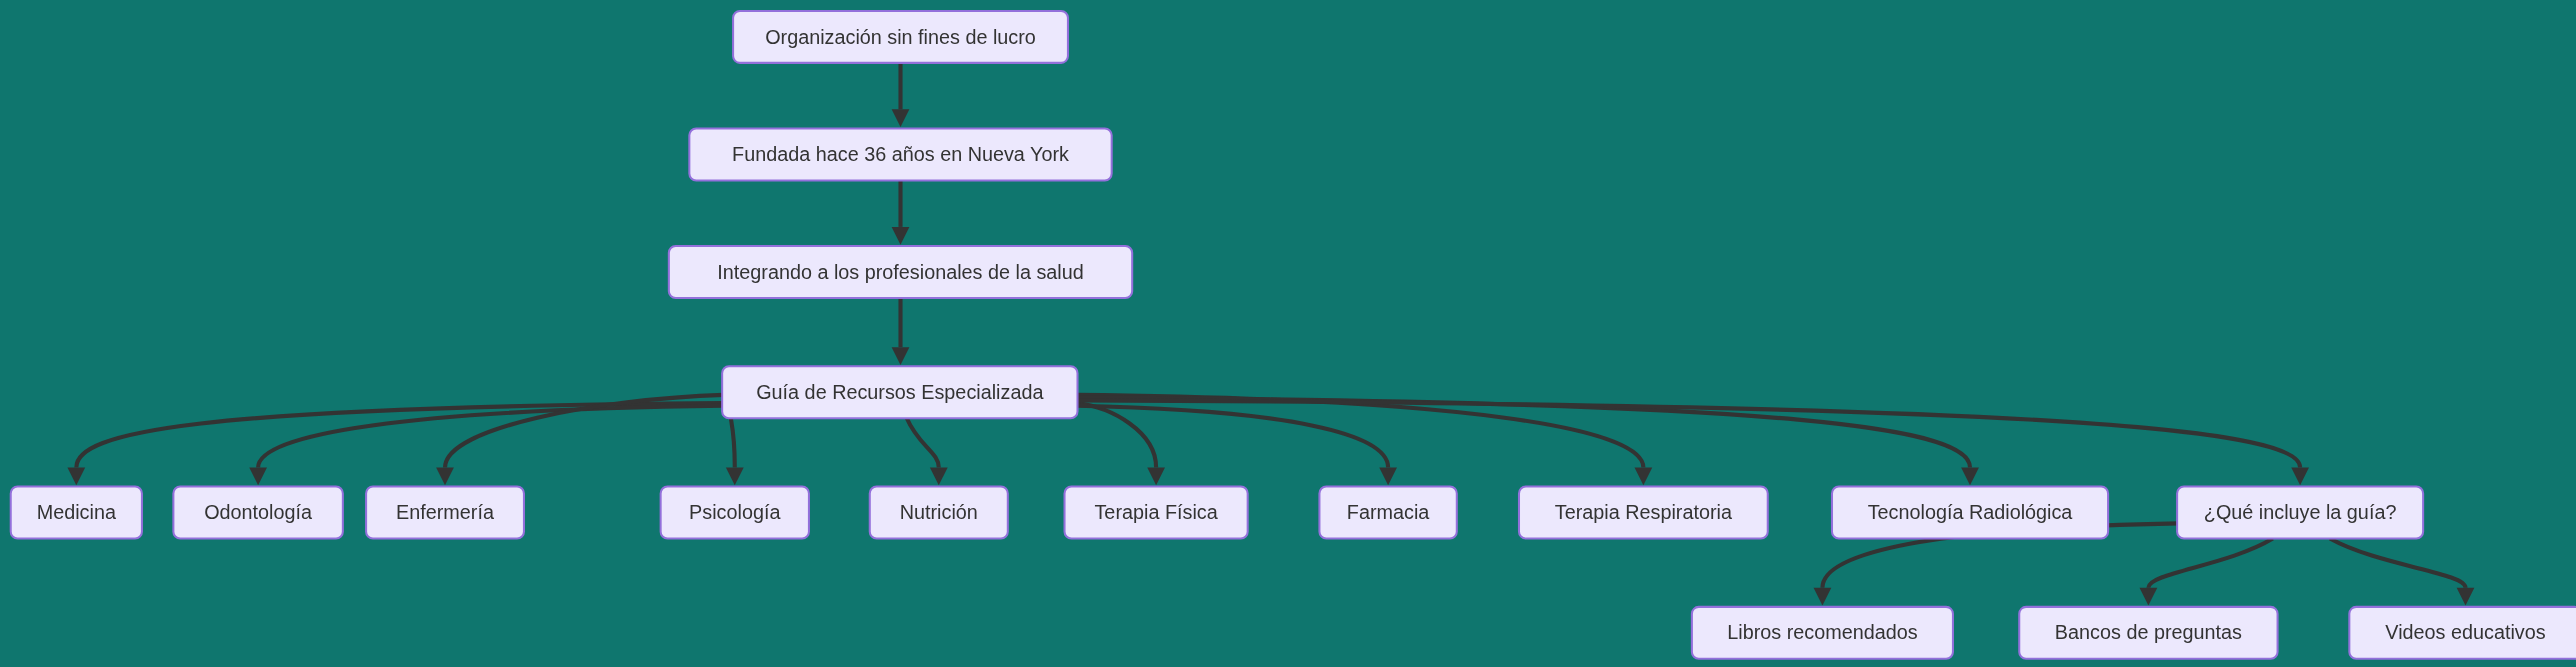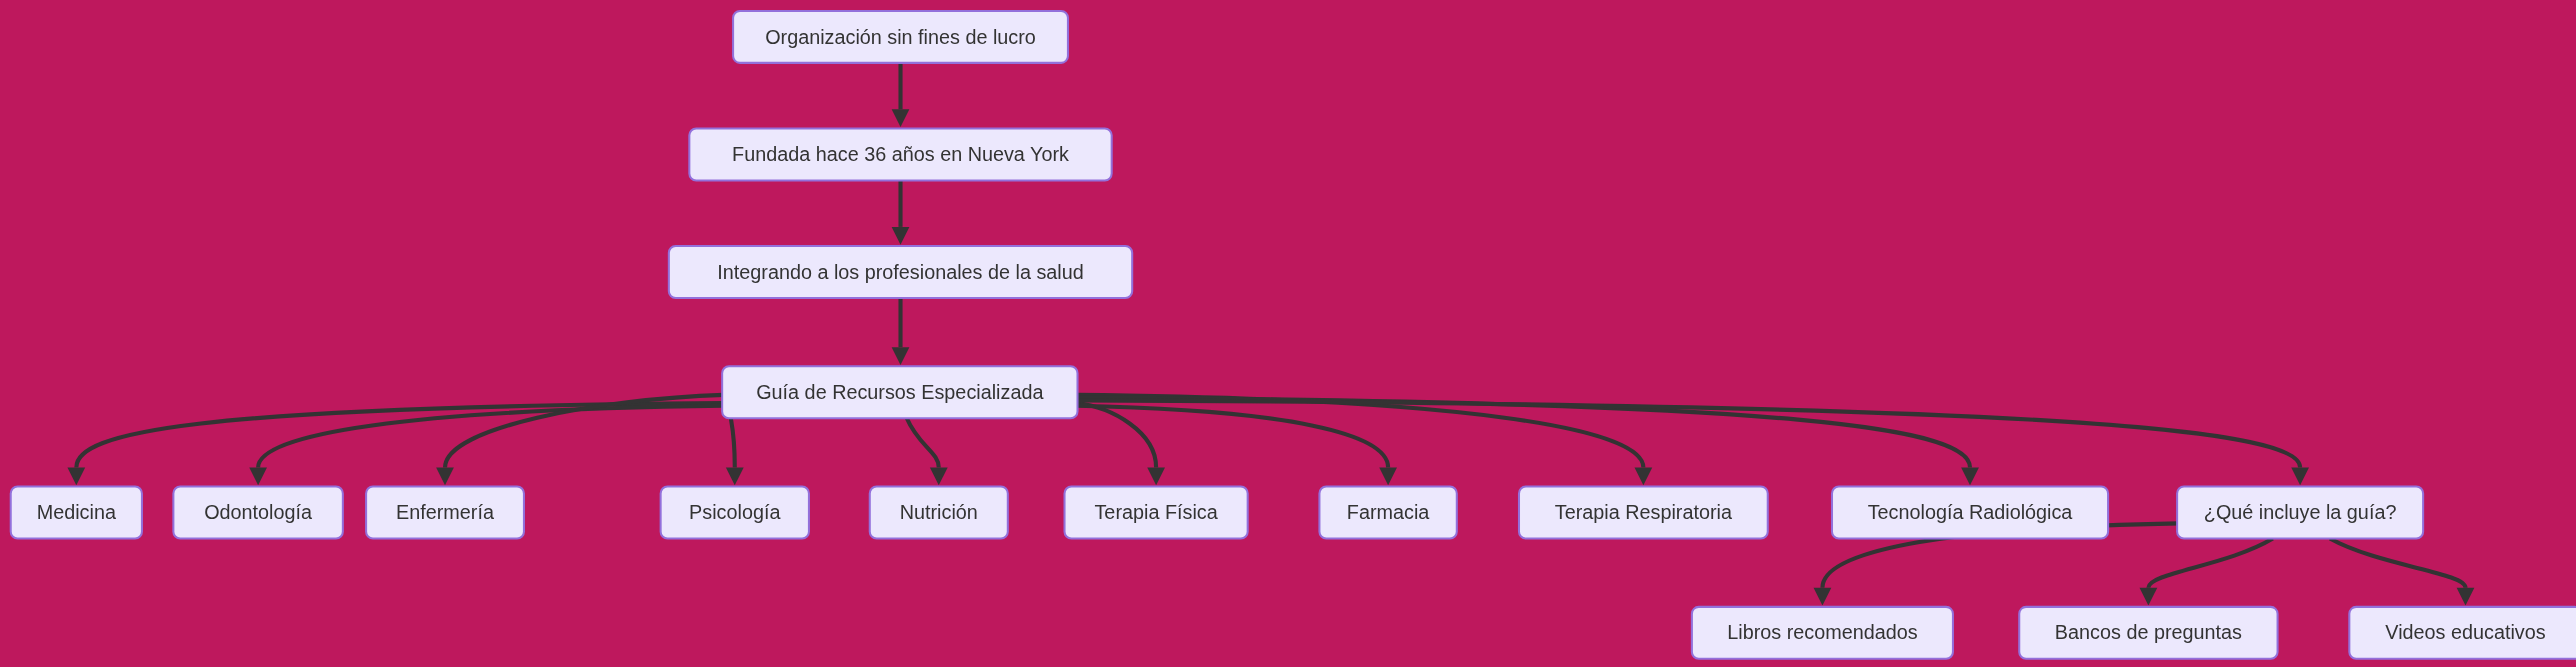--- a/index.html
+++ b/index.html
@@ -11,21 +11,21 @@
   body {
     width: 2576px;
     height: 667px;
     overflow: hidden;
     font-family: "Liberation Sans", sans-serif;
   }
   #diagram-root {
     position: relative;
     width: 2576px;
     height: 667px;
-    background: #be185d;
+    background: #0f766e;
   }
   svg.flow {
     position: absolute;
     left: 0;
     top: 0;
     width: 2576px;
     height: 667px;
     display: block;
   }
   .node-rect {

